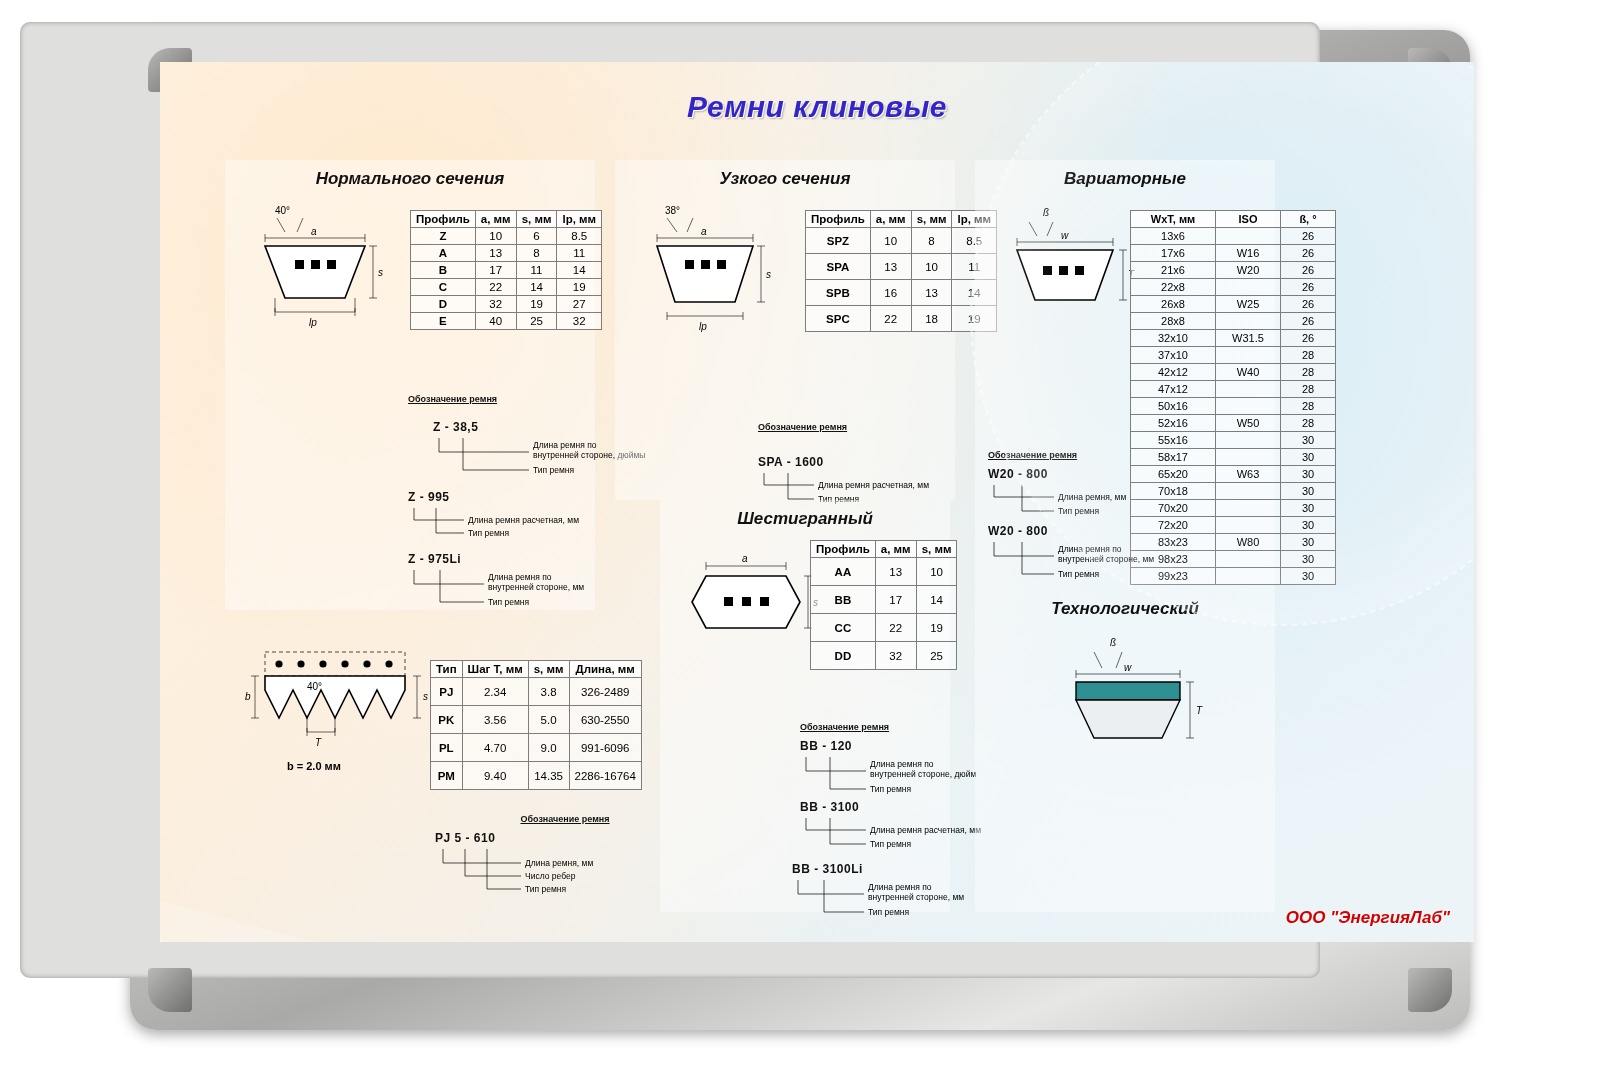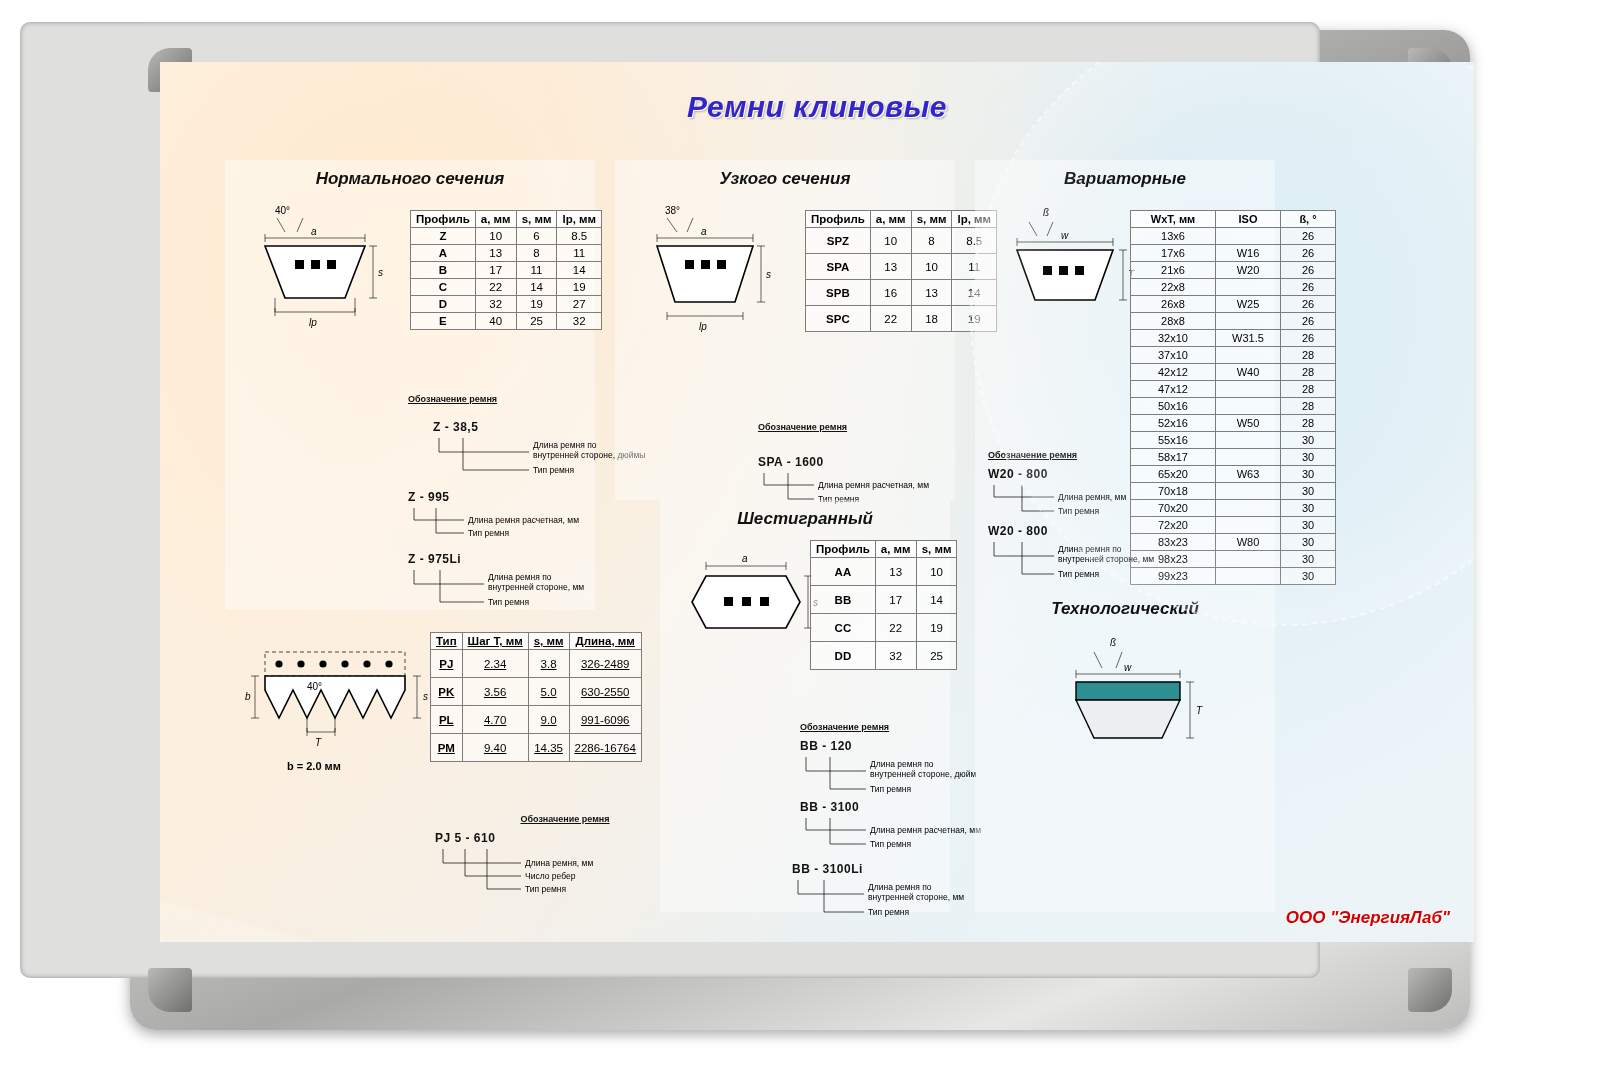--- a/index.html
+++ b/index.html
@@ -566,21 +566,21 @@
 
       <path class="dim" d="M62 98 L90 98"></path>
       <path class="dim" d="M62 94 L62 102"></path>
       <path class="dim" d="M90 94 L90 102"></path>
       <path class="dim" d="M62 84 L62 98"></path>
       <path class="dim" d="M90 84 L90 98"></path>
       <text class="svgtxt it" x="70" y="112">T</text>
       <text class="svgtxt" x="42" y="136" style="font-size:11px;font-weight:bold">b = 2.0 мм</text>
     </svg>
 
-    <table class="spec" style="position:absolute;left:270px;top:570px;text-decoration:underline;">
+    <table class="spec" style="position:absolute;left:270px;top:598px;">
       <thead>
         <tr>
           <th>Тип</th>
           <th>Шаг T, мм</th>
           <th>s, мм</th>
           <th>Длина, мм</th>
         </tr>
       </thead>
       <tbody>
         <tr style="height:28px">

